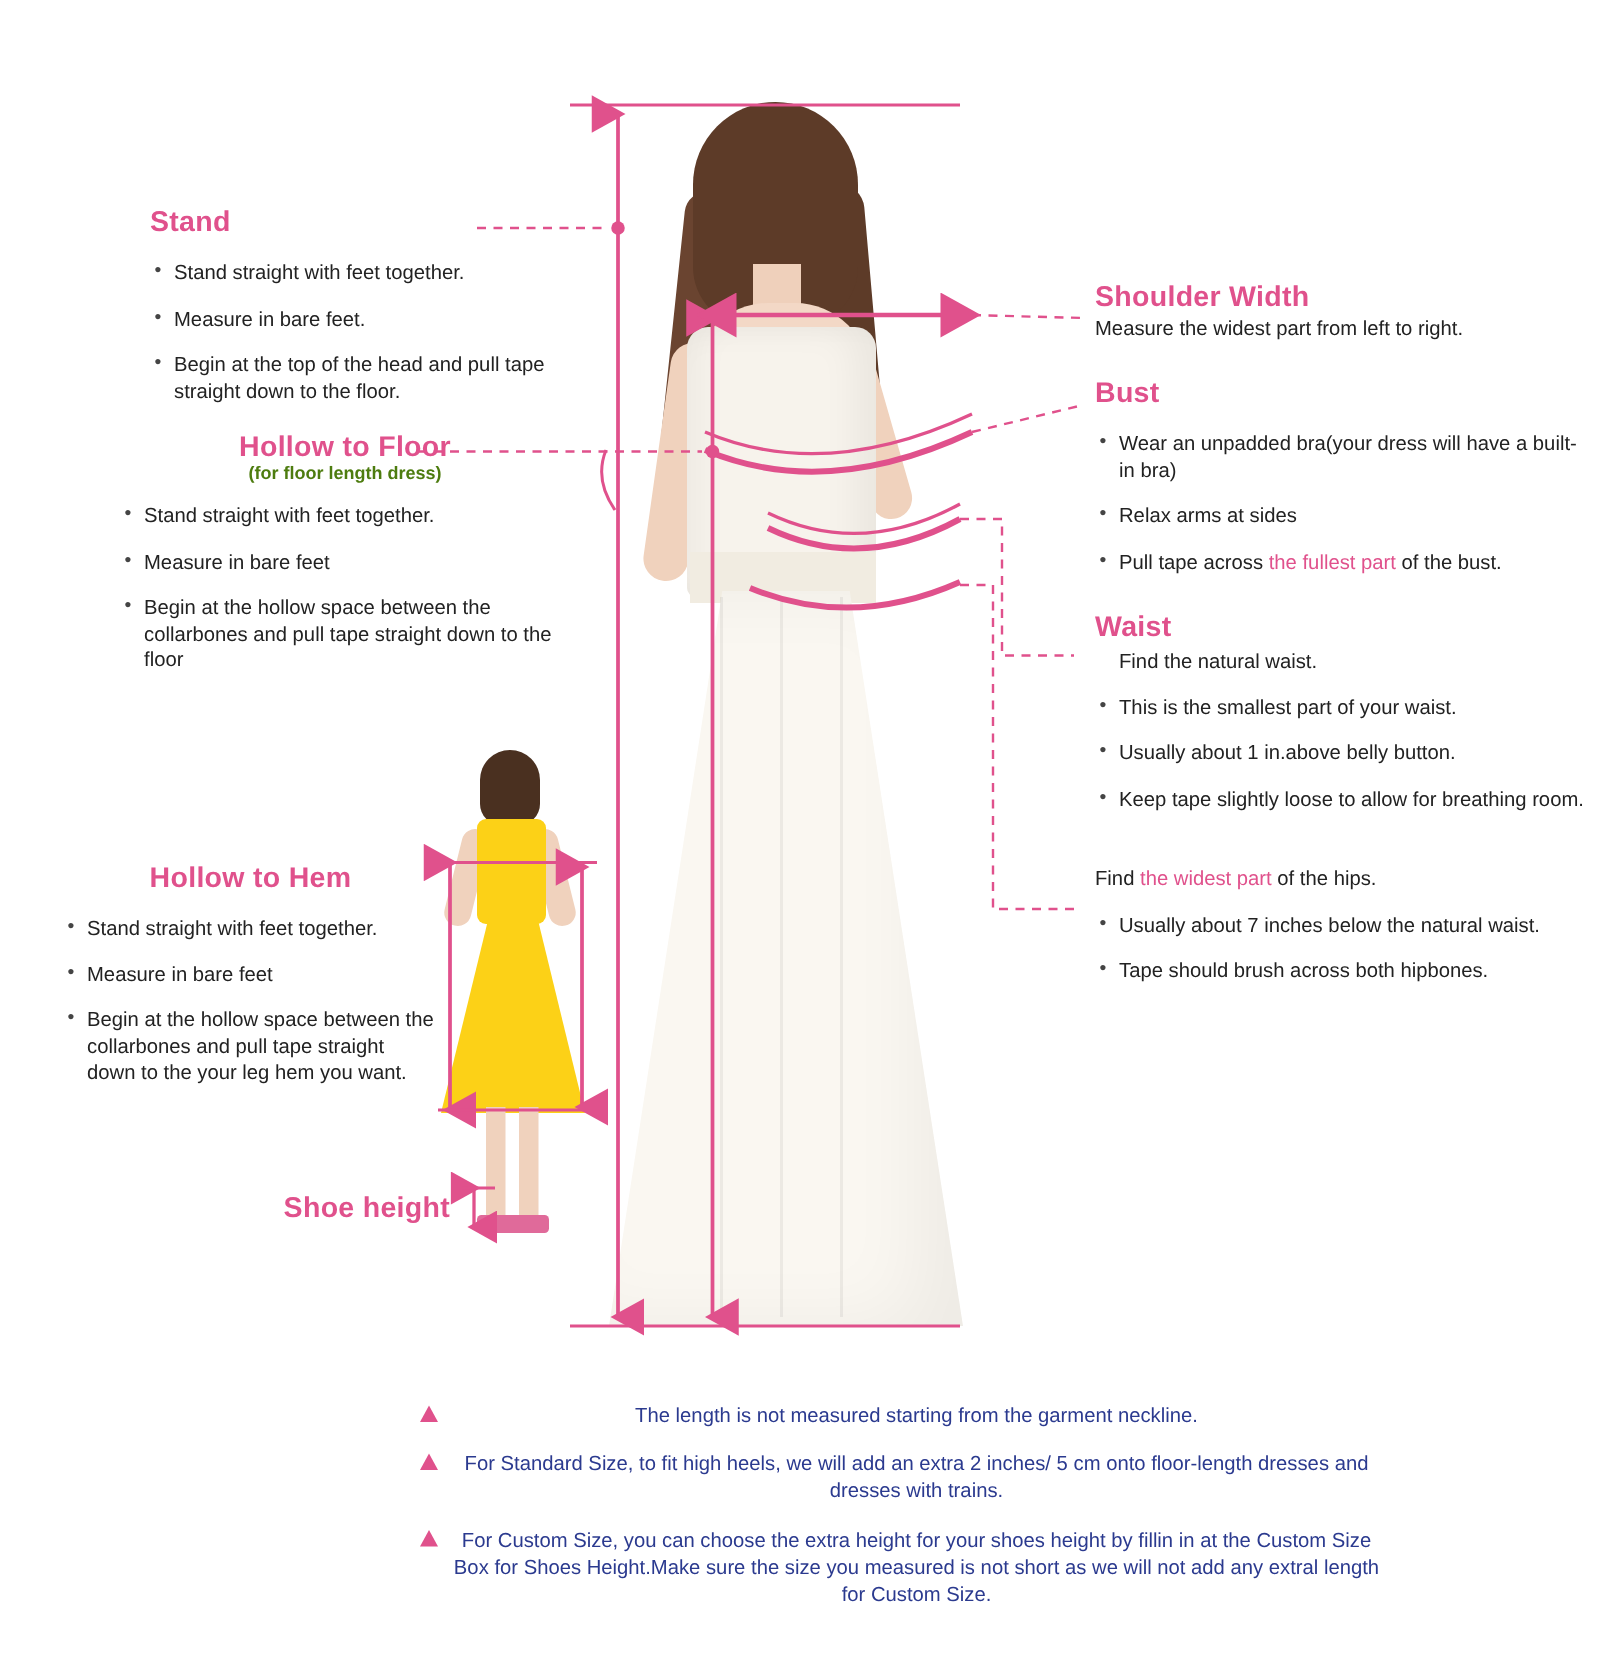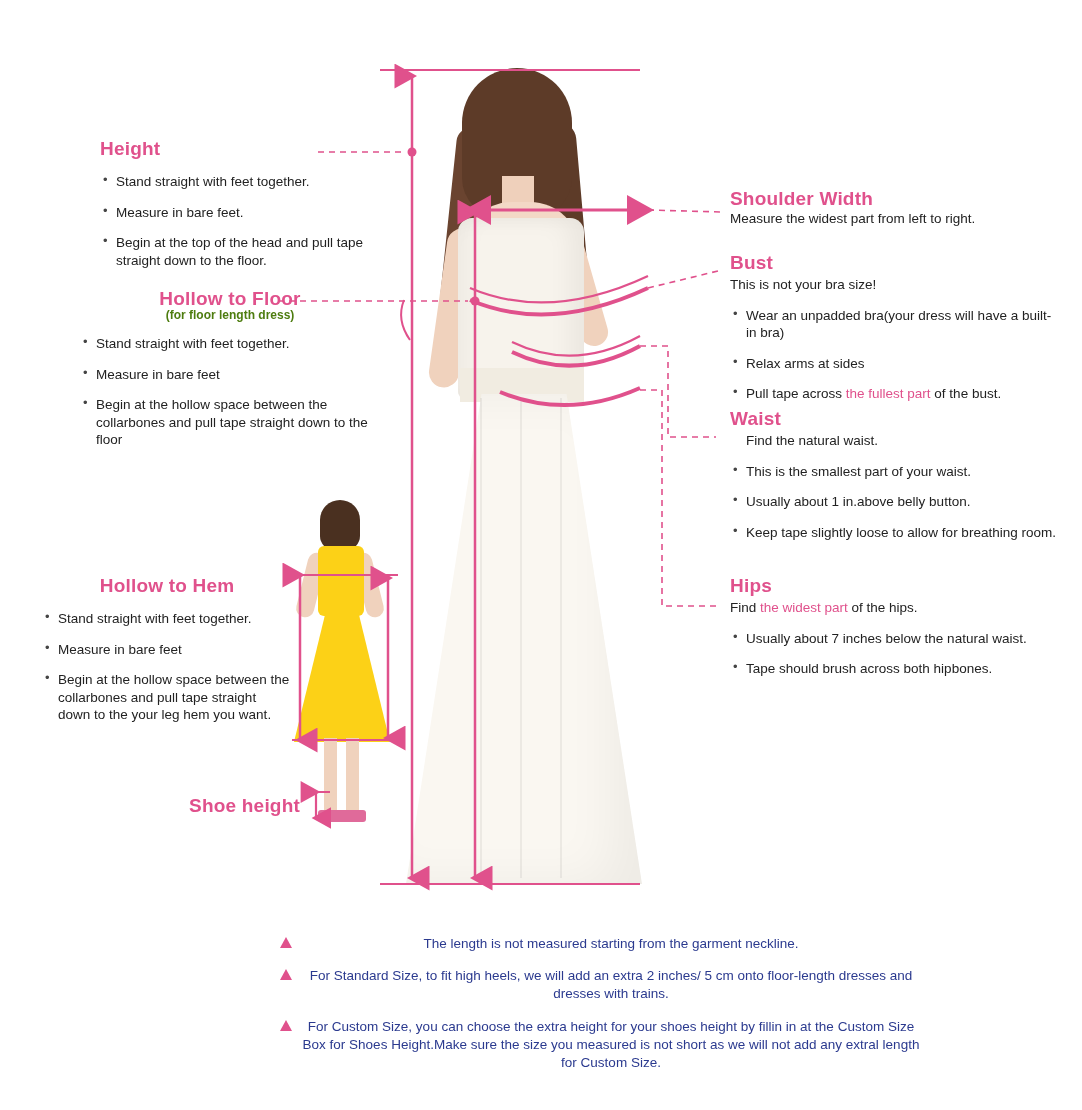--- a/index.html
+++ b/index.html
@@ -385,21 +385,21 @@
     <line x1="300" y1="575" x2="300" y2="740" stroke="#e0518c" stroke-width="2.5" marker-start="url(#arrUp)" marker-end="url(#arrDown)"></line>
     <line x1="292" y1="575" x2="398" y2="575" stroke="#e0518c" stroke-width="2"></line>
     <line x1="292" y1="740" x2="398" y2="740" stroke="#e0518c" stroke-width="2"></line>
     <line x1="388" y1="578" x2="388" y2="738" stroke="#e0518c" stroke-width="2.5" marker-start="url(#arrUp)" marker-end="url(#arrDown)"></line>
 
     <line x1="316" y1="792" x2="316" y2="818" stroke="#e0518c" stroke-width="2.2" marker-start="url(#arrUp)" marker-end="url(#arrDown)"></line>
     <line x1="308" y1="792" x2="330" y2="792" stroke="#e0518c" stroke-width="2"></line>
   </svg>
 
   <div class="blk" style="left:100px; top:138px; width:280px;">
-    <div class="heading">Height</div>
+    <div class="heading">Stand</div>
     <ul class="bullets">
       <li>Stand straight with feet together.</li>
       <li>Measure in bare feet.</li>
       <li>Begin at the top of the head and pull tape straight down to the floor.</li>
     </ul>
   </div>
 
   <div class="blk" style="left:80px; top:288px; width:300px;">
     <div class="heading" style="text-align:center;">Hollow to Floor</div>
     <div class="subheading" style="text-align:center;">(for floor length dress)</div>
@@ -423,40 +423,38 @@
     <div class="heading">Shoe height</div>
   </div>
 
   <div class="blk" style="left:730px; top:188px; width:330px;">
     <div class="heading">Shoulder Width</div>
     <div class="plain-line" style="margin-top:0;">Measure the widest part from left to right.</div>
   </div>
 
   <div class="blk" style="left:730px; top:252px; width:330px;">
     <div class="heading">Bust</div>
-    <div class="plain-line" style="margin-top:2px;">This is not your bra size!</div>
     <ul class="bullets" style="margin-top:8px;">
       <li>Wear an unpadded bra(your dress will have a built-in bra)</li>
       <li>Relax arms at sides</li>
       <li>Pull tape across <span class="pink-em">the fullest part</span> of the bust.</li>
     </ul>
   </div>
 
   <div class="blk" style="left:730px; top:408px; width:330px;">
     <div class="heading">Waist</div>
     <div class="plain-line" style="margin-top:2px;margin-left:16px;">Find the natural waist.</div>
     <ul class="bullets" style="margin-top:8px;">
       <li>This is the smallest part of your waist.</li>
       <li>Usually about 1 in.above belly button.</li>
       <li>Keep tape slightly loose to allow for breathing room.</li>
     </ul>
   </div>
 
   <div class="blk" style="left:730px; top:575px; width:330px;">
-    <div class="heading">Hips</div>
     <div class="plain-line" style="margin-top:2px;">Find <span class="pink-em">the widest part</span> of the hips.</div>
     <ul class="bullets" style="margin-top:8px;">
       <li>Usually about 7 inches below the natural waist.</li>
       <li>Tape should brush across both hipbones.</li>
     </ul>
   </div>
 
   <div class="notes">
     <div class="note">
       <span class="tri"></span>

